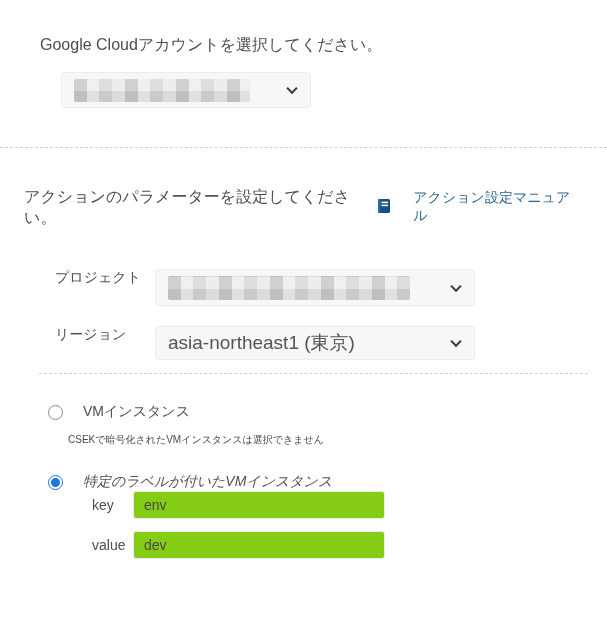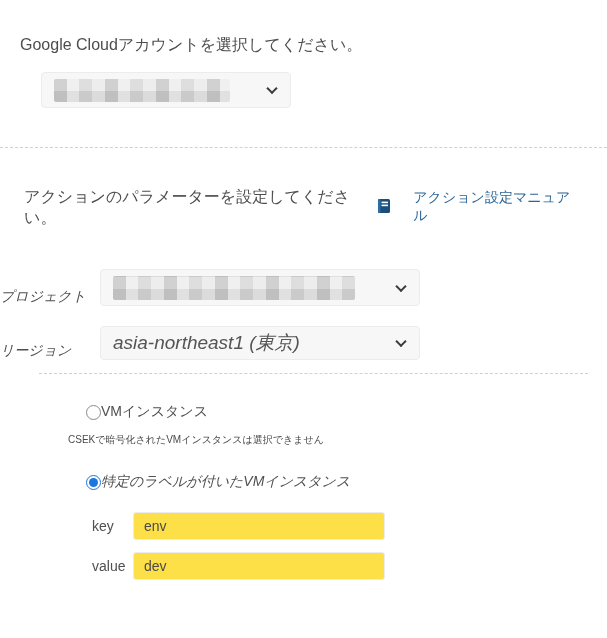--- a/index.html
+++ b/index.html
@@ -7,21 +7,21 @@
   body {
     width: 607px;
     height: 638px;
     background: #ffffff;
     font-family: "Liberation Sans", sans-serif;
     color: #4f4f4f;
     overflow: hidden;
   }
   .page { width: 607px; height: 638px; }
 
-  .section-account { padding: 34px 24px 0 20px; }
+  .section-account { padding: 34px 24px 0 40px; }
   .heading {
     font-size: 16px;
     line-height: 21px;
     color: #4d4d4d;
     margin: 0;
     font-weight: 400;
   }
 
   
   .select {
@@ -91,39 +91,39 @@
     color: #2a6496;
     font-size: 14px;
     line-height: 18px;
     margin-top: 2px;
     cursor: pointer;
   }
   .manual-link svg { display: block; }
 
   .form-row {
     display: flex;
-    align-items: flex-end;
-    font-style: italic;
+    align-items: flex-start;
+    padding-left: 55px;
   }
   .form-row .row-label {
     width: 100px;
     font-size: 14px;
     color: #4f4f4f;
   }
   .row-project { margin-top: 41px; }
   .row-project .select { width: 320px; height: 37px; }
   .row-project .redacted { width: 242px; height: 24px; }
   .row-region { margin-top: 20px; }
   .row-region .select { width: 320px; height: 34px; }
 
   .radio-row {
     display: flex;
     align-items: center;
-    gap: 0;
-    padding-left: 86px;
+    gap: 20px;
+    padding-left: 48px;
     cursor: pointer;
   }
   .radio-row .radio-label { font-size: 14px; color: #4f4f4f; }
   .radio {
     width: 15px;
     height: 15px;
     border-radius: 50%;
     border: 1.5px solid #8a8a8a;
     background: #ffffff;
     position: relative;
@@ -158,30 +158,30 @@
     padding-left: 92px;
   }
   .kv-row .kv-label {
     width: 41px;
     font-size: 14px;
     color: #4f4f4f;
   }
   .kv-input {
     width: 252px;
     height: 28px;
-    background: #fde047;
+    background: #84cc16;
     border: 1px solid #ececec;
     border-radius: 3px;
     padding: 0 10px;
     font-family: "Liberation Sans", sans-serif;
     font-size: 14px;
     color: #4a4a4a;
     outline: none;
   }
-  .row-key { margin-top: 21px; }
+  .row-key { }
   .row-value { margin-top: 12px; }
 </style>
 </head>
 <body>
 
 <div class="page">
 
   <div class="section-account">
     <p class="heading">Google Cloudアカウントを選択してください。</p>
     <div class="select account-select" role="combobox">

